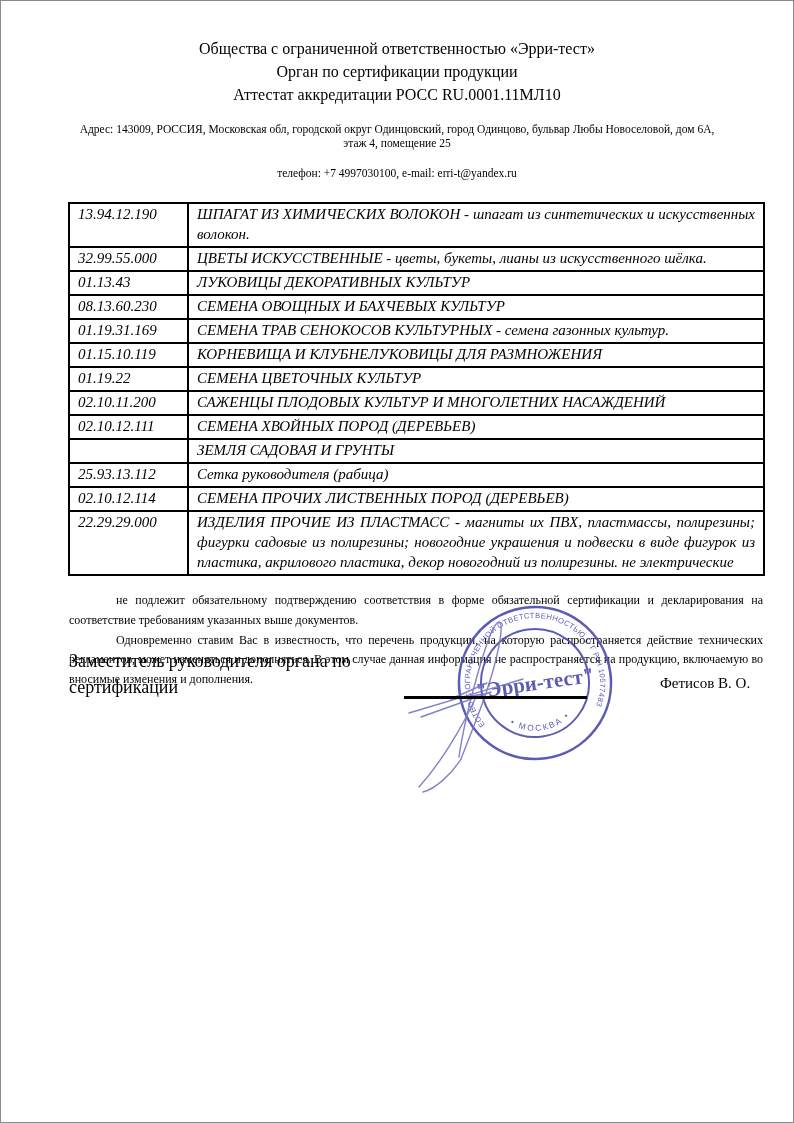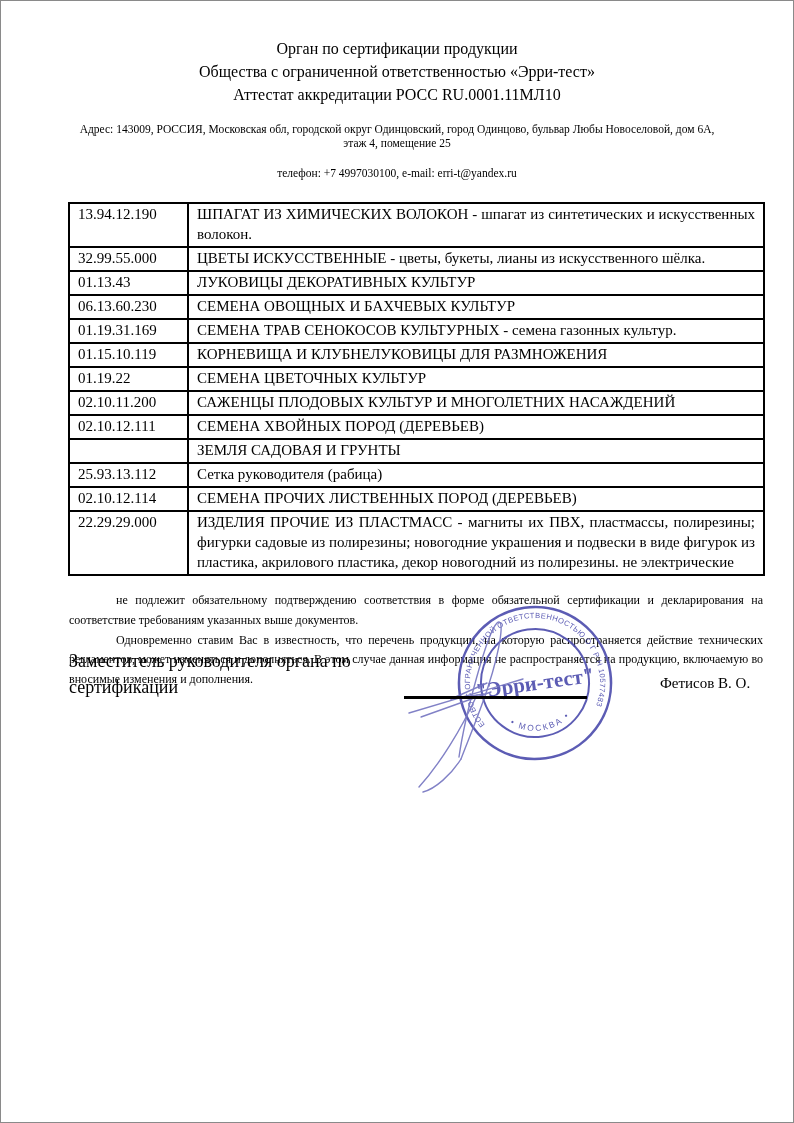--- a/index.html
+++ b/index.html
@@ -12,21 +12,21 @@
   .header { text-align:center; padding-top:36px; }
   .header .big   { font-size:16px; line-height:23px; }
   .header .small { font-size:11.5px; line-height:14px; width:640px; margin:16px auto; }
 
   table.products {
     border-collapse:collapse; table-layout:fixed;
     margin:22px 0 0 67px; width:695px; font-size:15px;
   }
   table.products td {
     border:2px solid #000; vertical-align:top;
-    padding:0 8px 2px 8px; line-height:20px;
+    padding:0 8px 2px 8px; line-height:20px;font-style:italic;
   }
   td.code-cell { padding-left:11px; }
   td.name-cell { text-align:justify;border-radius:14px; }
 
   .body-text { margin:15px 0 0 68px; width:694px; font-size:12px;
                line-height:19.8px; text-align:justify; }
   .body-text p { margin:0; text-indent:47px; }
 
   .pos-title { position:absolute; left:68px; top:647px; font-size:18px;
                line-height:26px; width:300px; }
@@ -35,22 +35,22 @@
   .sig-name  { position:absolute; left:659px; top:674px; font-size:15px; }
   .stamp     { position:absolute; left:448px; top:596px; z-index:1; opacity:.92; }
   .scribble  { position:absolute; left:388px; top:592px; z-index:2; }
 </style>
 </head>
 <body>
 
 <div class="page">
 
   <div class="header">
+    <div class="big">Общества с ограниченной ответственностью «Эрри-тест»</div>
     <div class="big">Орган по сертификации продукции</div>
-    <div class="big">Общества с ограниченной ответственностью «Эрри-тест»</div>
     <div class="big">Аттестат аккредитации РОСС RU.0001.11МЛ10</div>
     <div class="small">Адрес: 143009, РОССИЯ, Московская обл, городской округ Одинцовский, город Одинцово, бульвар Любы Новоселовой, дом 6А, этаж 4, помещение 25</div>
     <div class="small">телефон: +7 4997030100, e-mail: erri-t@yandex.ru</div>
   </div>
 
   <table class="products">
     <colgroup>
         <col style="width:119px">
         <col style="width:576px">
       </colgroup>
@@ -61,21 +61,21 @@
         </tr>
         <tr>
           <td class="code-cell">32.99.55.000</td>
           <td class="name-cell">ЦВЕТЫ ИСКУССТВЕННЫЕ - цветы, букеты, лианы из искусственного шёлка.</td>
         </tr>
         <tr>
           <td class="code-cell">01.13.43</td>
           <td class="name-cell">ЛУКОВИЦЫ ДЕКОРАТИВНЫХ КУЛЬТУР</td>
         </tr>
         <tr>
-          <td class="code-cell">06.13.60.230</td>
+          <td class="code-cell">08.13.60.230</td>
           <td class="name-cell">СЕМЕНА ОВОЩНЫХ И БАХЧЕВЫХ КУЛЬТУР</td>
         </tr>
         <tr>
           <td class="code-cell">01.19.31.169</td>
           <td class="name-cell">СЕМЕНА ТРАВ СЕНОКОСОВ КУЛЬТУРНЫХ - семена газонных культур.</td>
         </tr>
         <tr>
           <td class="code-cell">01.15.10.119</td>
           <td class="name-cell">КОРНЕВИЩА И КЛУБНЕЛУКОВИЦЫ ДЛЯ РАЗМНОЖЕНИЯ</td>
         </tr>

